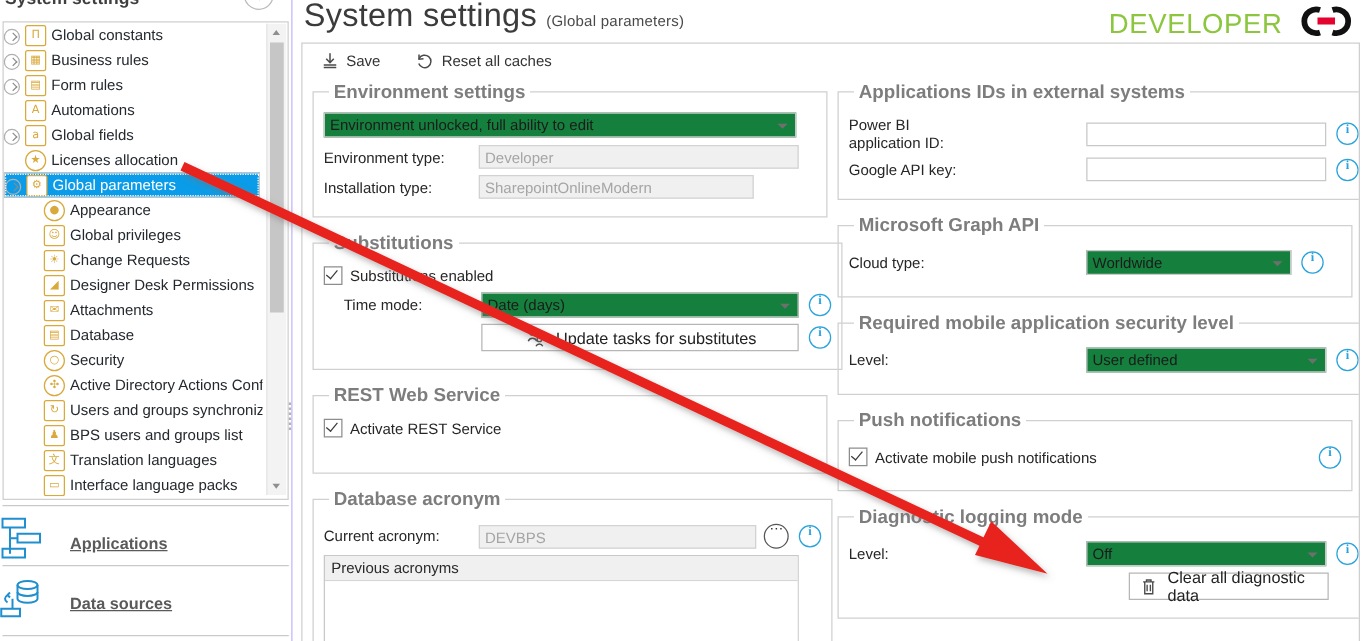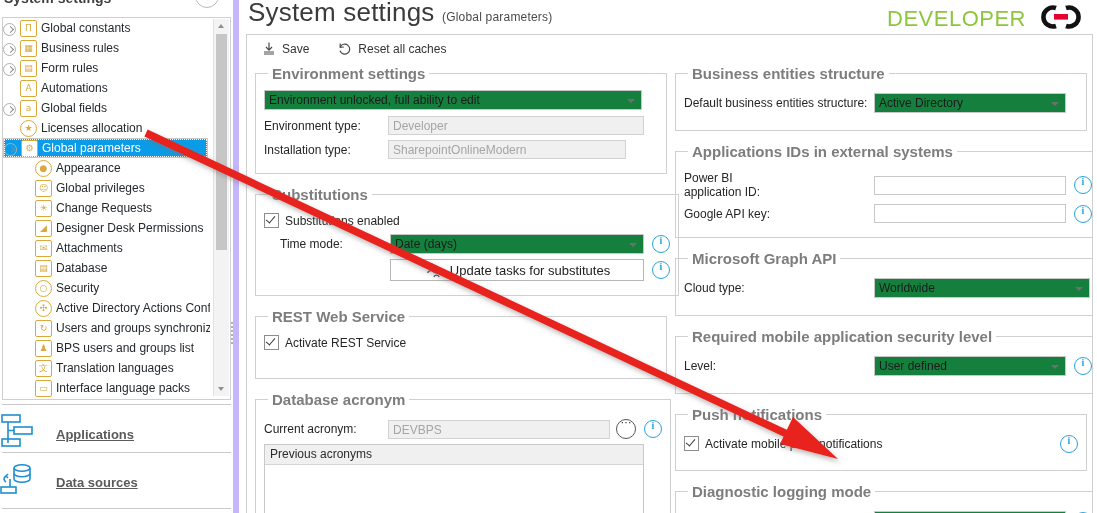--- a/index.html
+++ b/index.html
@@ -49,21 +49,21 @@
 
   .sb-sep{position:absolute;left:2px;width:229px;height:1px;background:#c9c9c9;}
   .nav-sec{position:absolute;left:0;width:233px;height:52px;display:flex;align-items:center;}
   .nav-sec .nic{width:56px;height:44px;position:relative;flex:0 0 56px;}
   .nav-sec .nlb{font-size:13px;font-weight:bold;color:#5a5a5a;text-decoration:underline;}
 
   .splitter{position:absolute;left:229px;top:320px;width:5px;height:28px;}
   .splitter span{display:block;width:2px;height:2px;background:#b2b2b2;margin:2px auto;}
 
   
-  .main{position:relative;flex:1;height:513px;background:#fff;border-left:6px solid #c4b5fd;}
+  .main{position:relative;flex:1;height:513px;background:#fff;border-left:1px solid #c4b5fd;}
   .page-title{position:absolute;left:9px;top:-3px;font-size:26px;color:#3b3b3b;font-weight:normal;letter-spacing:.2px;}
   .page-sub{font-size:12px;color:#4a4a4a;}
   .brand{position:absolute;right:7px;top:2px;display:flex;align-items:center;gap:6px;}
   .brand-txt{font-size:22px;color:#8cc63f;letter-spacing:.5px;font-weight:normal;}
 
   .content{position:absolute;left:7px;top:34px;width:845px;height:495px;border:1px solid #cfcfcf;background:#fff;overflow:hidden;}
   .toolbar{position:absolute;left:0;top:0;width:100%;height:28px;display:flex;align-items:center;padding-left:8px;gap:16px;}
   .tb-btn{display:flex;align-items:center;gap:5px;padding:2px 6px;font-size:12px;color:#333;cursor:default;}
   .tb-ic{width:16px;height:16px;position:relative;}
 
@@ -386,21 +386,21 @@
             <legend>Environment settings</legend>
             <div class="sel" style="width:378px;margin:2px 0 6px 0;">
               <span>Environment unlocked, full ability to edit</span>
             </div>
             <div class="row">
               <span class="lbl" style="width:124px">Environment type:</span>
               <span class="inp ro" style="width:256px">Developer</span>
             </div>
             <div class="row">
               <span class="lbl" style="width:124px">Installation type:</span>
-              <span class="inp ro" style="width:238px">SharepointOnlineModern</span>
+              <span class="inp ro" style="width:220px">SharepointOnlineModern</span>
             </div>
           </fieldset>
 
           <fieldset class="gb">
             <legend>Substitutions</legend>
             <div class="cb">
               <span class="box ck"></span>
               <span class="lbl">Substitutions enabled</span>
             </div>
             <div class="row" style="margin-left:16px">
@@ -447,29 +447,20 @@
             <div class="listbox" style="width:378px">
               <div class="listhdr">Previous acronyms</div>
               <div class="listbody"></div>
             </div>
           </fieldset>
 
         </div>
 
         <div class="colR">
 
-          <fieldset class="gb" style="padding-bottom:12px">
-            <legend>Business entities structure</legend>
-            <div class="row">
-              <span class="lbl" style="width:190px">Default business entities structure:</span>
-              <span class="sel" style="width:192px">
-                <span>Active Directory</span>
-              </span>
-            </div>
-          </fieldset>
 
           <fieldset class="gb">
             <legend>Applications IDs in external systems</legend>
             <div class="row">
               <span class="lbl" style="width:190px;line-height:14px">
                 <span>Power BI</span><br>
                 <span>application ID:</span>
               </span>
               <span class="inp" style="width:192px"></span>
               <span class="info"></span>
@@ -478,21 +469,21 @@
               <span class="lbl" style="width:190px">Google API key:</span>
               <span class="inp" style="width:192px"></span>
               <span class="info"></span>
             </div>
           </fieldset>
 
           <fieldset class="gb" style="padding-bottom:12px">
             <legend>Microsoft Graph API</legend>
             <div class="row">
               <span class="lbl" style="width:190px">Cloud type:</span>
-              <span class="sel" style="width:216px">
+              <span class="sel" style="width:164px">
                 <span>Worldwide</span>
               </span>
               <span class="info"></span>
             </div>
           </fieldset>
 
           <fieldset class="gb" style="padding-bottom:12px">
             <legend>Required mobile application security level</legend>
             <div class="row">
               <span class="lbl" style="width:190px">Level:</span>

